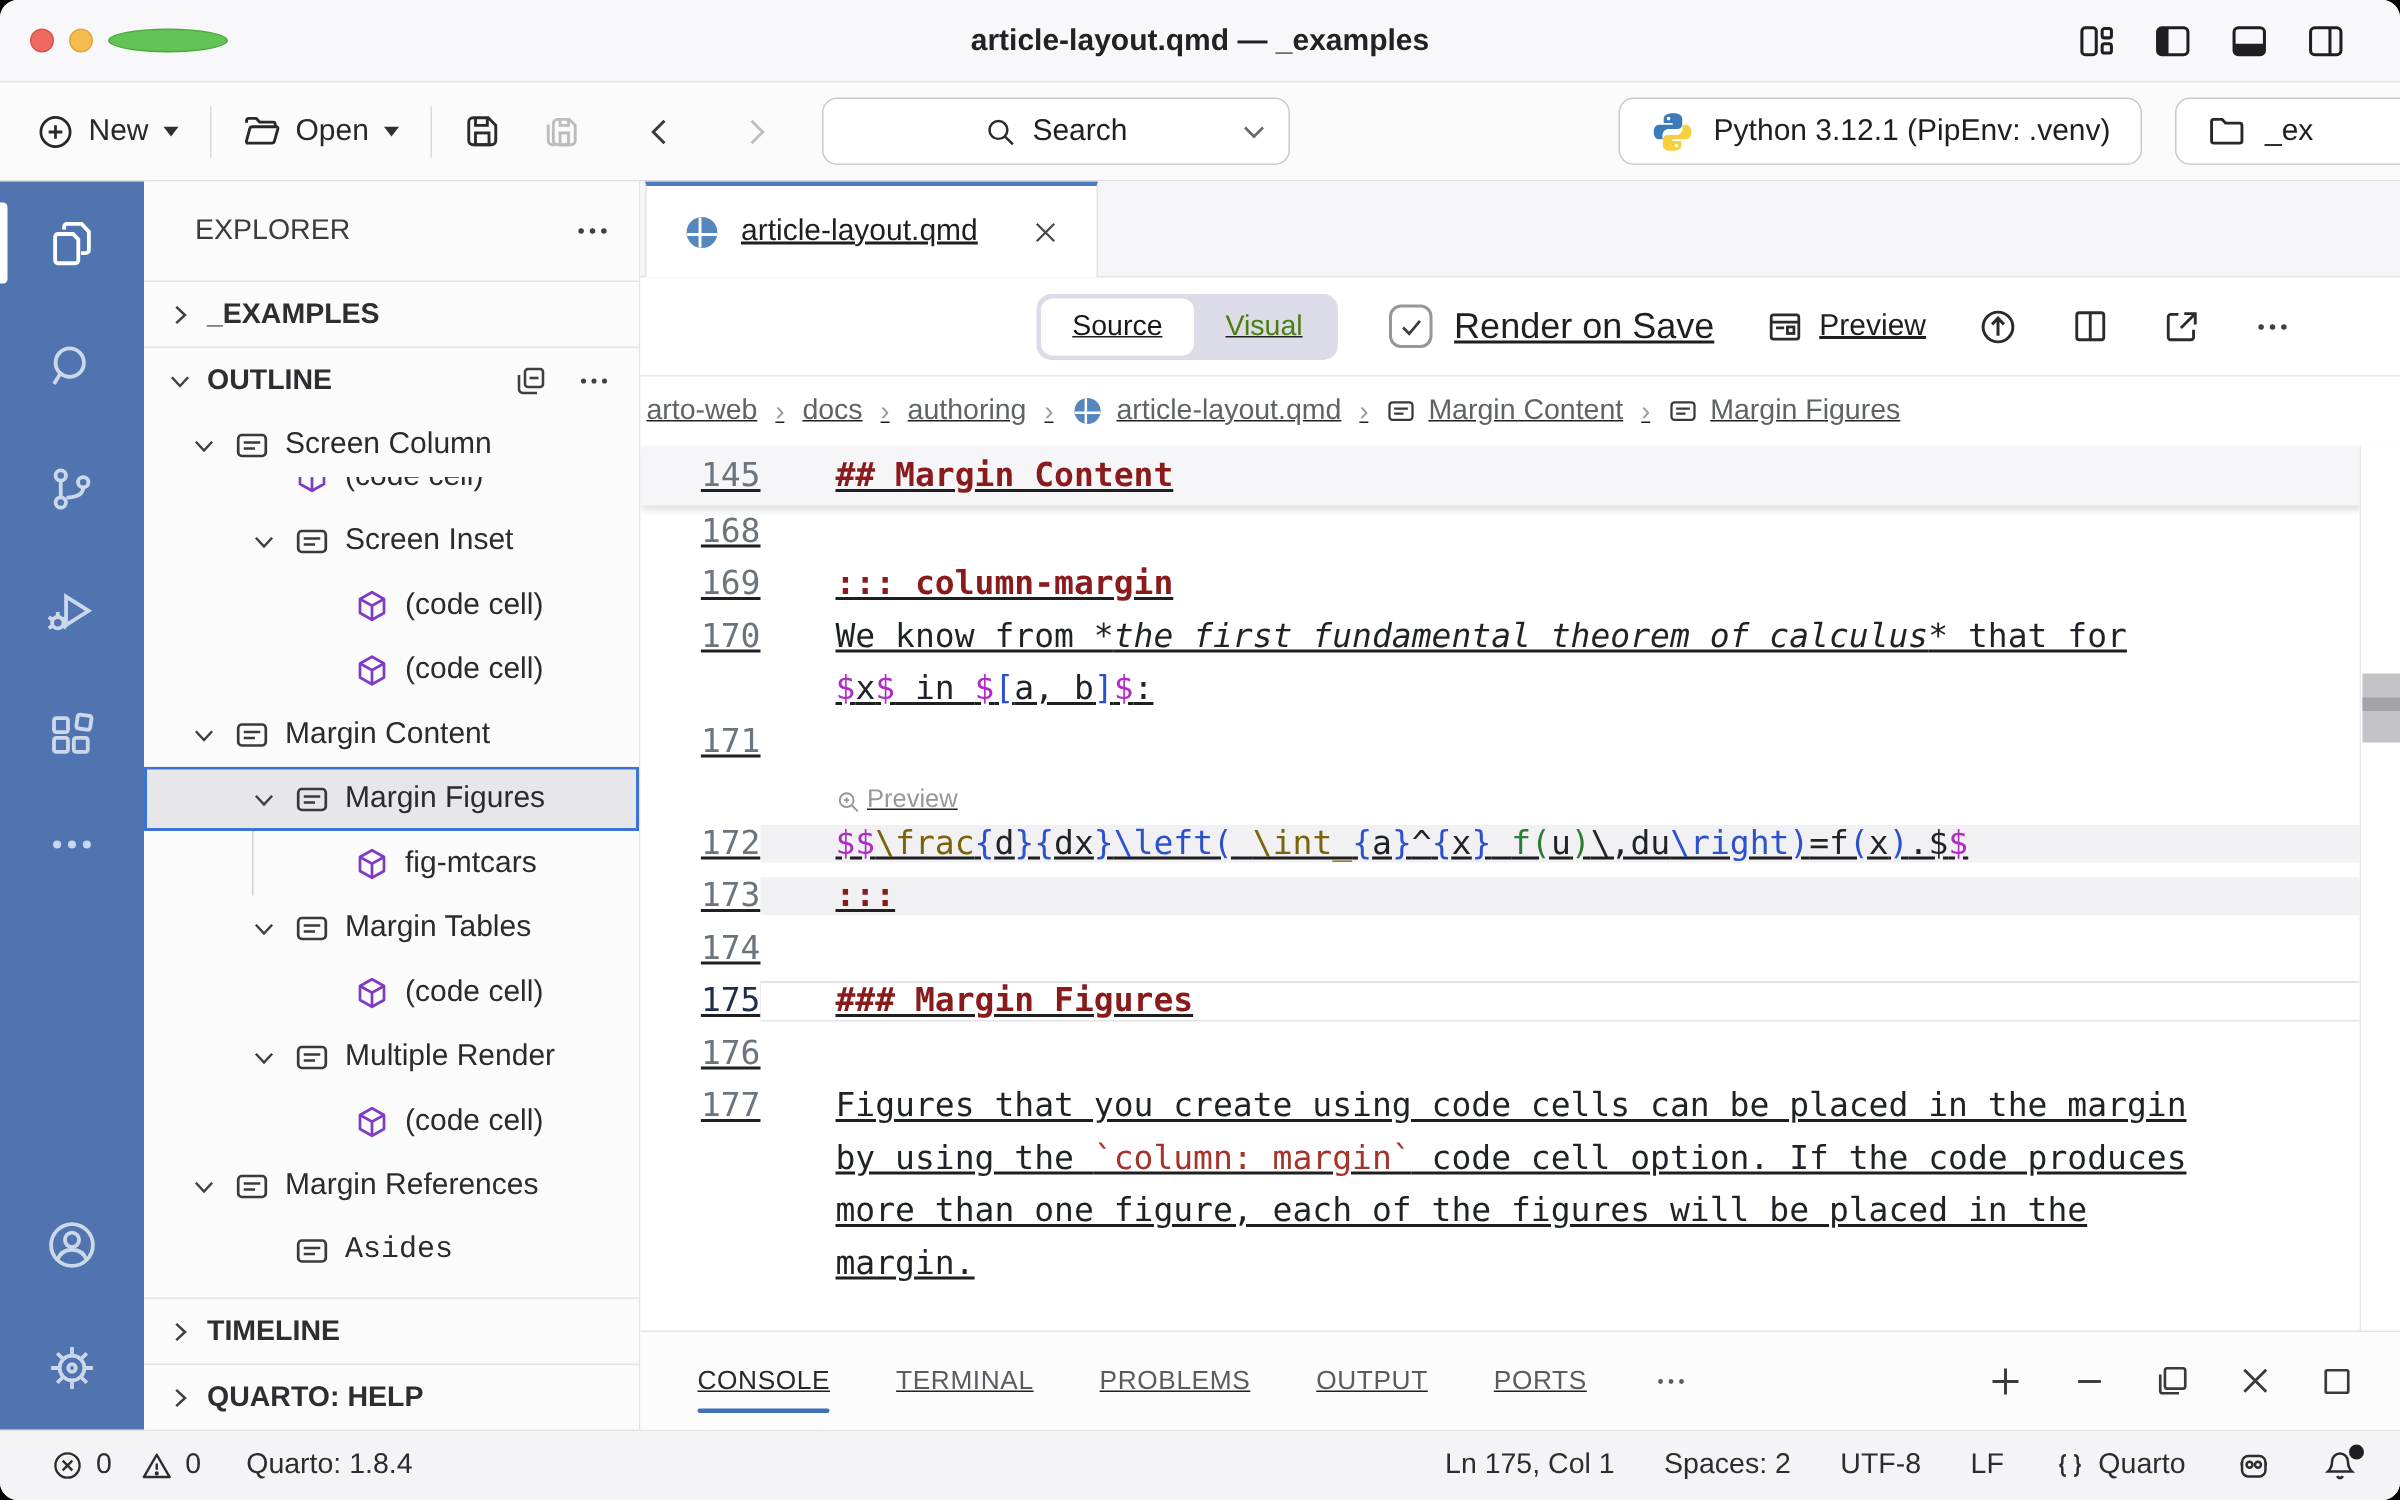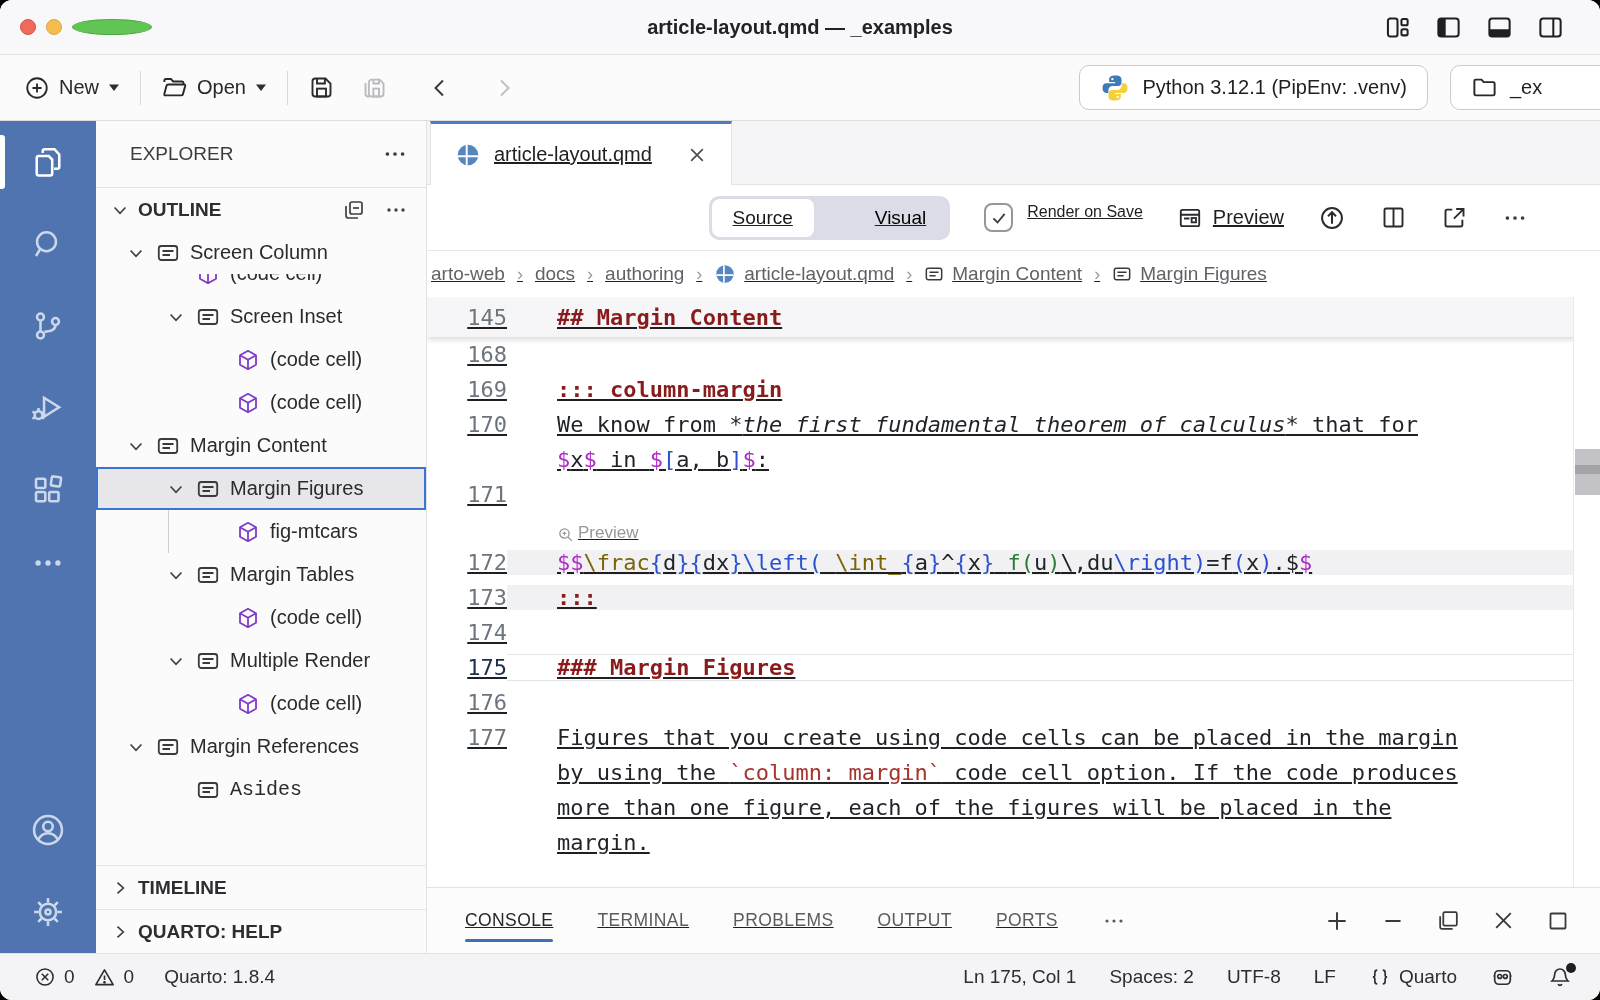--- a/index.html
+++ b/index.html
@@ -52,22 +52,22 @@
   .editor-col{flex:1;display:flex;flex-direction:column;min-width:0;background:#fff;text-decoration:underline;}
   .tabsbar{height:64px;background:#f5f5f7;position:relative;display:flex;flex:none;}
   .tabsbar::after{content:"";position:absolute;left:0;right:0;bottom:0;height:1px;background:#e4e4e7;}
   .tab{background:#fff;border-top:3px solid #4d7cc0;border-right:1px solid #e4e4e7;border-left:1px solid #e4e4e7;
     display:flex;align-items:center;padding:0 24px;gap:13px;font-size:20px;color:#1f1f22;position:relative;z-index:2;height:64px;margin-left:3px;}
   .tab .close{margin-left:22px;}
   .edtoolbar{height:66px;border-bottom:1px solid #e8e8ea;display:flex;align-items:center;justify-content:flex-end;
     gap:34px;padding-right:72px;flex:none;background:#fff;}
   .seg{background:#dcdce8;border-radius:10px;padding:3px;display:flex;font-size:19px;}
   .seg .on{background:#fff;border-radius:8px;padding:8px 21px;color:#18181b;}
-  .seg .off{padding:8px 21px;color:#000000;margin-left:40px;}
-  .chkwrap{display:flex;align-items:flex-start;gap:14px;font-size:16px;color:#1f1f22;}
+  .seg .off{padding:8px 21px;color:#4d7c0f;}
+  .chkwrap{display:flex;align-items:flex-end;gap:14px;font-size:24px;color:#1f1f22;}
   .chk{width:29px;height:29px;border:2px solid #96969b;border-radius:8px;background:#fff;display:flex;align-items:center;justify-content:center;}
   .edbtn{display:flex;align-items:center;gap:10px;font-size:20px;color:#1f1f22;}
   .breadcrumbs{height:46px;display:flex;align-items:center;gap:10px;font-size:19px;color:#5f6368;
     padding-left:4px;white-space:nowrap;overflow:hidden;flex:none;}
   .crumb{display:flex;align-items:center;gap:8px;}
   .crumb-sep{color:#9a9aa0;font-size:18px;padding:0 2px;}
   
   .code-area{flex:1;position:relative;overflow:hidden;font-family:"DejaVu Sans Mono",monospace;font-size:22px;}
   .sticky{height:40px;background:#f6f6f8;box-shadow:0 3px 5px rgba(0,0,0,.13);display:flex;align-items:center;position:relative;z-index:3;}
   .g{width:80px;flex:none;text-align:right;color:#6c757d;}
@@ -187,20 +187,32 @@
         <svg width="24" height="24" viewBox="0 0 24 24" fill="none" stroke="#3a3a3e" stroke-width="2">
             <path d="M15 4.5 7.5 12l7.5 7.5"></path>
           </svg>
       </span>
       <span style="margin-left:14px;">
         <svg width="24" height="24" viewBox="0 0 24 24" fill="none" stroke="#c0c0c4" stroke-width="2">
             <path d="M9 4.5 16.5 12 9 19.5"></path>
           </svg>
       </span>
     </div>
+    <div class="searchbox">
+      <svg width="22" height="22" viewBox="0 0 24 24" fill="none" stroke="#2b2b2f" stroke-width="1.8">
+          <circle cx="10.5" cy="10.5" r="6.5"></circle>
+          <path d="M15.5 15.5 21 21"></path>
+        </svg>
+      <span>Search</span>
+      <span class="caret">
+        <svg width="18" height="12" viewBox="0 0 18 12" fill="none" stroke="#6a6a6e" stroke-width="1.8">
+            <path d="M3 3l6 6 6-6"></path>
+          </svg>
+      </span>
+    </div>
     <div class="pillbtn pybtn">
       <svg width="30" height="30" viewBox="0 0 24 24">
         <path fill="#3d7ab8" d="M11.9 2C9.1 2 7.3 3.2 7.3 5v2.2h4.8v.9H4.9C3.1 8.1 2 9.6 2 12c0 2.4 1.1 3.9 2.9 3.9h1.8v-2.3c0-1.8 1.5-3.2 3.3-3.2h4.6c1.5 0 2.6-1.1 2.6-2.6V5c0-1.8-1.8-3-4.3-3h-1zm-2 1.9a.95.95 0 1 1 0 1.9.95.95 0 0 1 0-1.9z"></path>
         <path fill="#f5cf3c" d="M12.1 22c2.8 0 4.6-1.2 4.6-3v-2.2h-4.8v-.9h7.2c1.8 0 2.9-1.5 2.9-3.9 0-2.4-1.1-3.9-2.9-3.9h-1.8v2.3c0 1.8-1.5 3.2-3.3 3.2H9.4c-1.5 0-2.6 1.1-2.6 2.6V19c0 1.8 1.8 3 4.3 3h1zm2-1.9a.95.95 0 1 1 0-1.9.95.95 0 0 1 0 1.9z"></path>
       </svg>
       <span>Python 3.12.1 (PipEnv: .venv)</span>
     </div>
     <div class="pillbtn folderbtn">
       <svg width="27" height="27" viewBox="0 0 24 24" fill="none" stroke="#28282c" stroke-width="1.7">
           <path d="M3 6.2C3 5.5 3.6 5 4.3 5h5l2 2.2h8.4c.7 0 1.3.5 1.3 1.2v9.4c0 .7-.6 1.2-1.3 1.2H4.3C3.6 19 3 18.5 3 17.8z"></path>
@@ -274,20 +286,26 @@
     <div class="sidebar">
       <div class="sb-head">
         <span>EXPLORER</span>
         <span class="dots">
           <svg width="26" height="26" viewBox="0 0 24 24" fill="#3f3f42">
               <circle cx="5" cy="12" r="1.7"></circle>
               <circle cx="12" cy="12" r="1.7"></circle>
               <circle cx="19" cy="12" r="1.7"></circle>
             </svg>
         </span>
+      </div>
+      <div class="sectrow">
+        <svg width="20" height="20" viewBox="0 0 24 24" fill="none" stroke="#3f3f42" stroke-width="2">
+            <path d="M9 5.5 16 12l-7 6.5"></path>
+          </svg>
+        <span>_EXAMPLES</span>
       </div>
       <div class="sectrow">
         <svg width="20" height="20" viewBox="0 0 24 24" fill="none" stroke="#3f3f42" stroke-width="2">
             <path d="M5.5 9 12 16l6.5-7"></path>
           </svg>
         <span>OUTLINE</span>
         <span class="right">
           <span>
             <svg width="24" height="24" viewBox="0 0 24 24" fill="none" stroke="#3f3f42" stroke-width="1.7">
                 <rect x="8" y="4" width="12" height="12" rx="2"></rect>

